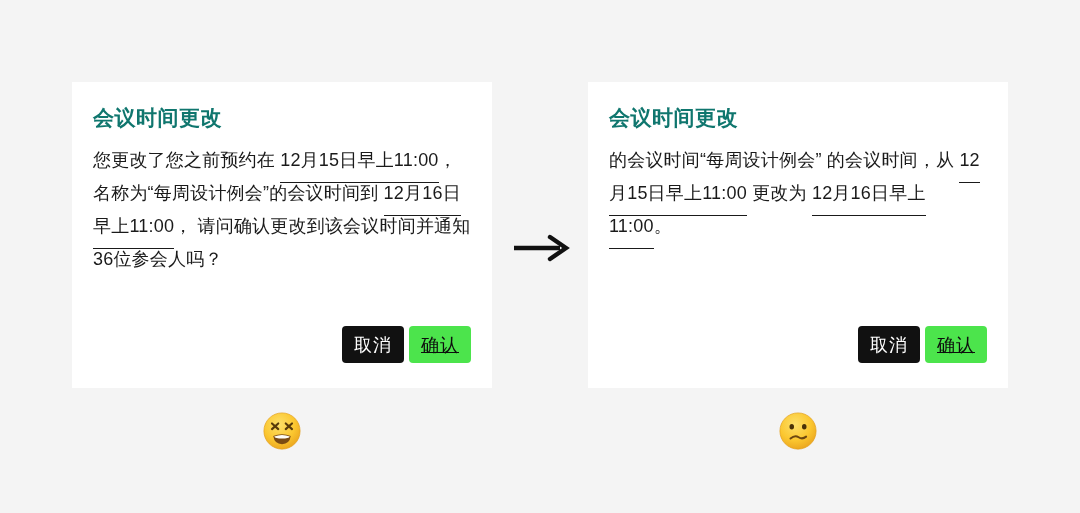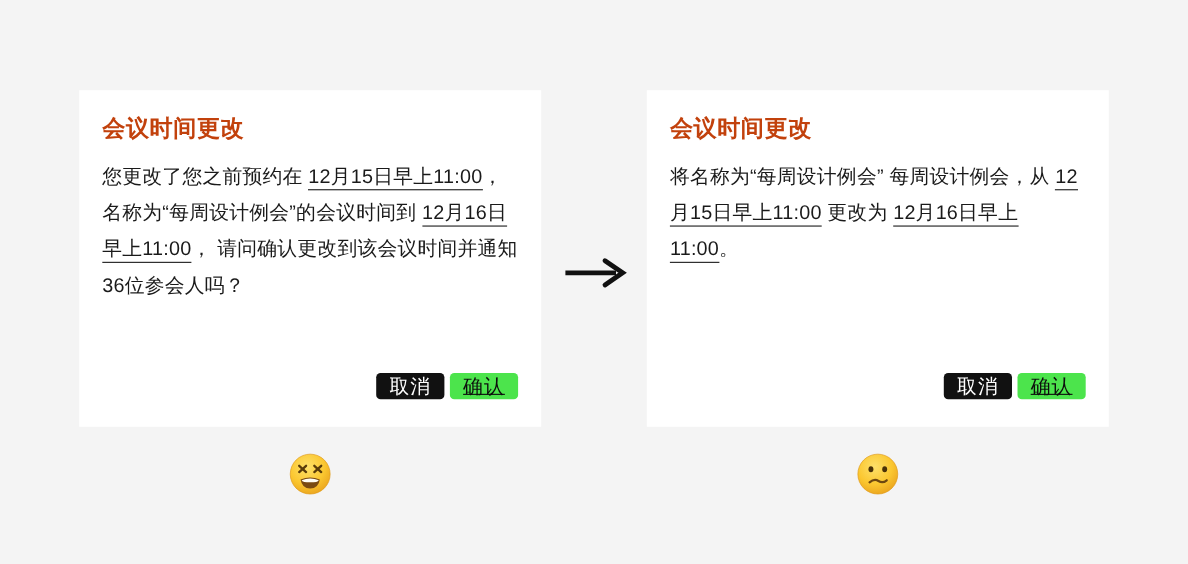--- a/index.html
+++ b/index.html
@@ -34,58 +34,58 @@
   .card-inner {
     position: absolute;
     left: 21px;
     right: 21px;
     top: 23px;
   }
 
   .card-title {
     font-size: 21px;
     font-weight: bold;
-    color: #c2410c;
+    color: #0f766e;
     letter-spacing: 0.5px;
     line-height: 1.2;
     margin: 0 0 14px 0;
   }
 
   .card-body {
     font-size: 18px;
     color: #1a1a1a;
     line-height: 33px;
     letter-spacing: 0.2px;
     margin: 0;
     word-break: break-word;
   }
   .card-body.second-para {
     margin-top: 22px;
   }
 
   .ul {
     text-decoration: none;
     border-bottom: 1.6px solid #1a1a1a;
-    padding-bottom: 2px;
+    padding-bottom: 12px;
     display: inline;
     box-decoration-break: clone;
     -webkit-box-decoration-break: clone;
   }
 
   
   .btn-row {
     position: absolute;
     right: 21px;
     bottom: 25px;
     display: flex;
     gap: 5px;
   }
   .btn {
     min-width: 62px;
-    height: 24px;
+    height: 37px;
     border-radius: 4px;
     border: none;
     display: flex;
     align-items: center;
     justify-content: center;
     font-family: "Liberation Sans", "DejaVu Sans", sans-serif;
     font-size: 18px;
     letter-spacing: 1px;
     padding: 0 9px;
     cursor: pointer;
@@ -144,21 +144,21 @@
   <div class="arrow">
     <svg viewBox="0 0 62 32" width="62" height="32" aria-hidden="true">
       <path d="M2 16 H48" stroke="#111111" stroke-width="4.4" stroke-linecap="butt" fill="none"></path>
       <path d="M38 5 L54 16 L38 27" stroke="#111111" stroke-width="4.4" fill="none" stroke-linecap="round" stroke-linejoin="miter"></path>
     </svg>
   </div>
 
   <div class="card card-right">
     <div class="card-inner">
       <div class="card-title">会议时间更改</div>
-      <p class="card-body" id="body-right"><span>将名称为“每周设计例会” 每周设计例会，从 </span><span class="ul">12月15日早上11:00</span><span> 更改为 </span><span class="ul">12月16日早上11:00</span><span>。</span></p>
+      <p class="card-body" id="body-right"><span>的会议时间“每周设计例会” 的会议时间，从 </span><span class="ul">12月15日早上11:00</span><span> 更改为 </span><span class="ul">12月16日早上11:00</span><span>。</span></p>
     </div>
     <div class="btn-row">
       <button class="btn btn-cancel">取消</button>
       <button class="btn btn-confirm">确认</button>
     </div>
   </div>
 
   <div class="emoji emoji-left">
     <svg viewBox="0 0 64 64" width="40" height="40" aria-hidden="true">
       <defs>

